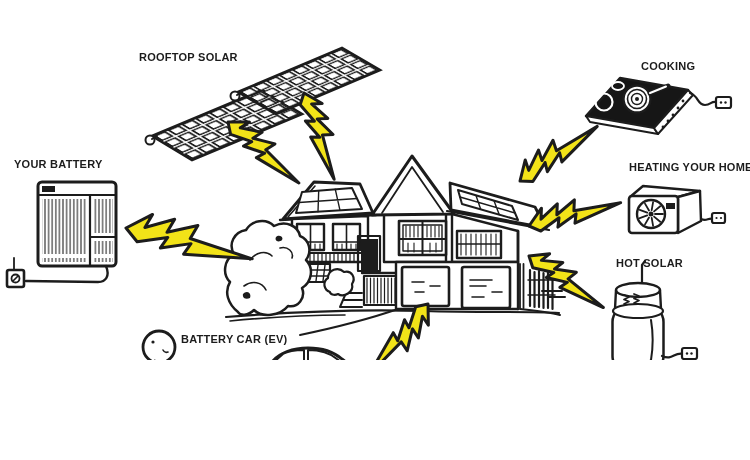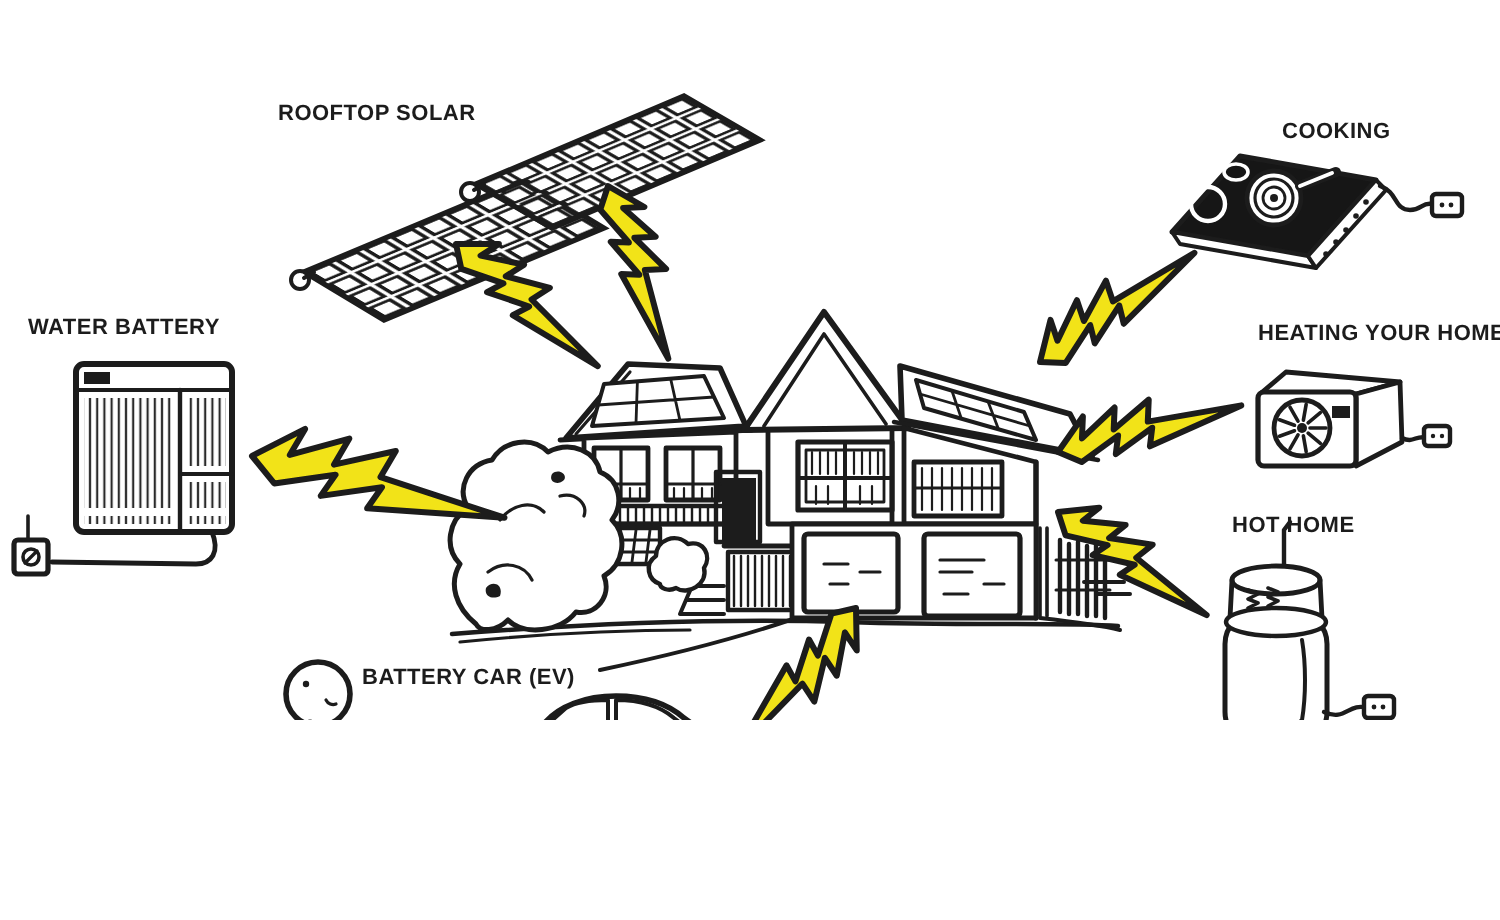--- a/index.html
+++ b/index.html
@@ -279,19 +279,19 @@
     <use href="#boltShape" class="bolt" transform="translate(228 122) rotate(33) scale(0.90)"></use>
     <use href="#boltShape" class="bolt" transform="translate(304 93) rotate(63) scale(0.88)"></use>
     <use href="#boltShape" class="bolt" transform="translate(520 181) rotate(-43) scale(0.91)"></use>
     <use href="#boltShape" class="bolt" transform="translate(529 226) rotate(-22) scale(0.91)"></use>
     <use href="#boltShape" class="bolt" transform="translate(529 256) rotate(27) scale(0.87)"></use>
     <use href="#boltShape" class="bolt" transform="translate(428 304) rotate(122) scale(0.89)"></use>
   </g>
 </svg>
 
 <div class="lbl" style="left:139px;top:51px">ROOFTOP SOLAR</div>
-<div class="lbl" style="left:14px;top:158px">WATER BATTERY</div>
+<div class="lbl" style="left:14px;top:158px">YOUR BATTERY</div>
 <div class="lbl" style="left:181px;top:333px">BATTERY CAR (EV)</div>
 <div class="lbl" style="left:641px;top:60px">COOKING</div>
 <div class="lbl" style="left:629px;top:161px">HEATING YOUR HOME</div>
-<div class="lbl" style="left:616px;top:257px">HOT HOME</div>
+<div class="lbl" style="left:616px;top:257px">HOT SOLAR</div>
 
 </div>
 
 </body></html>

